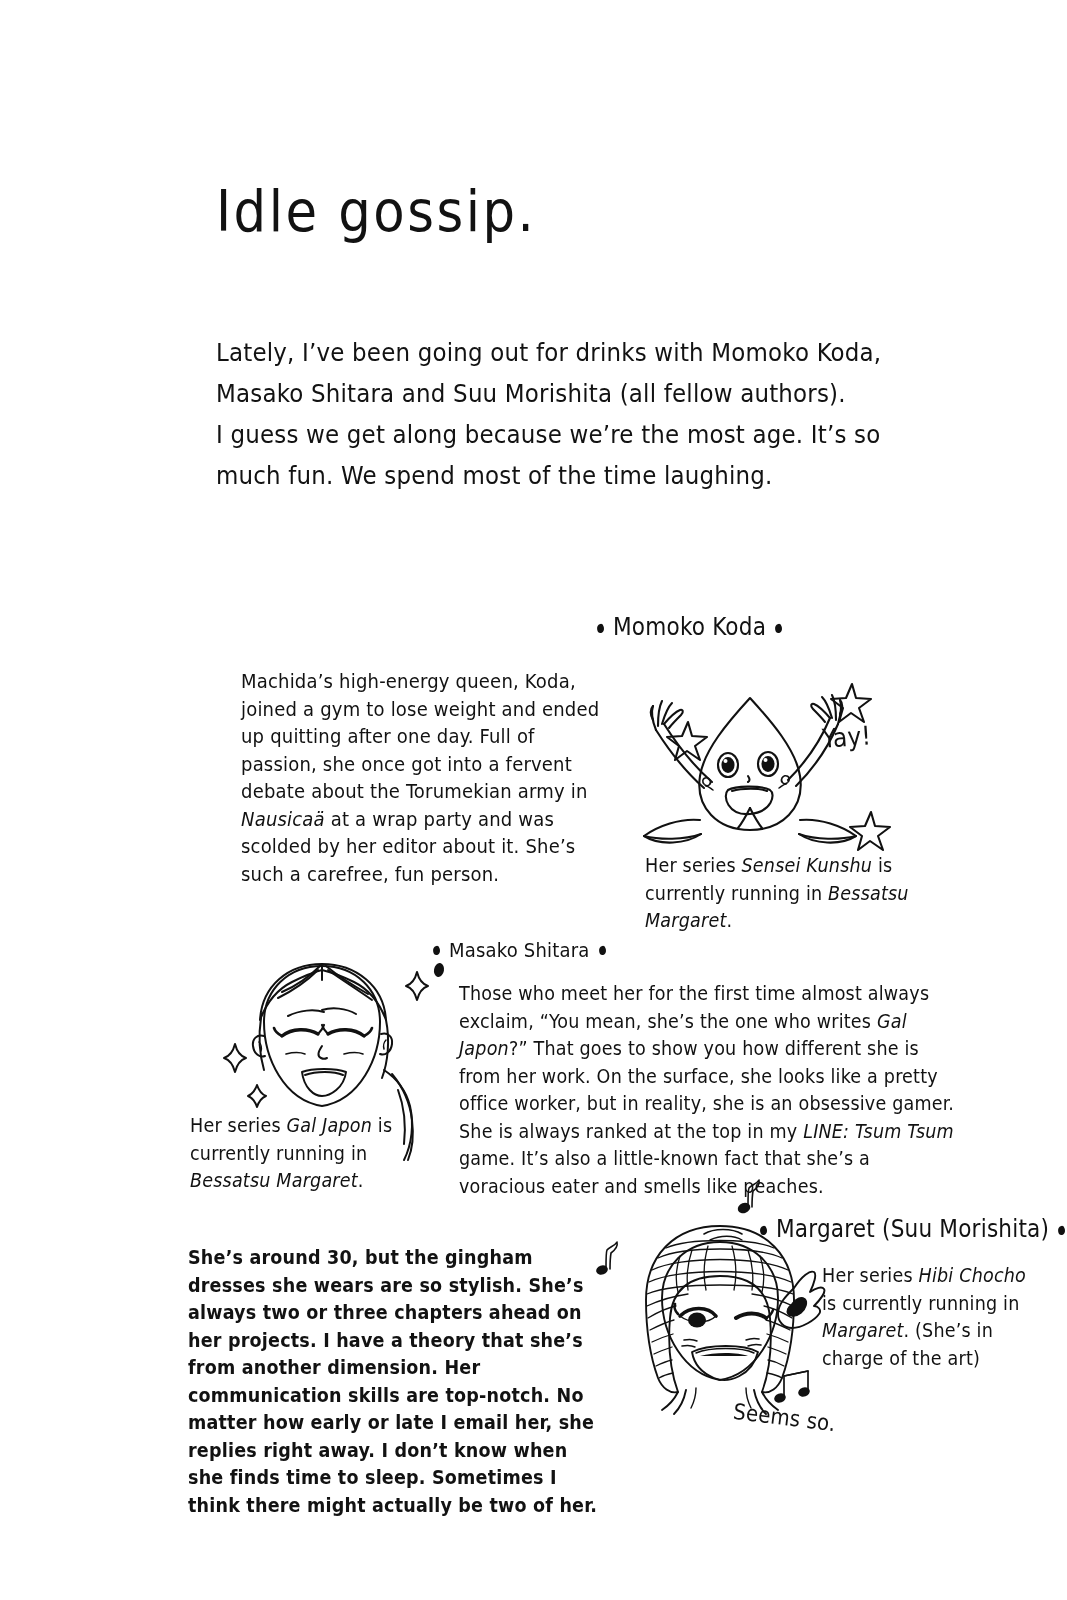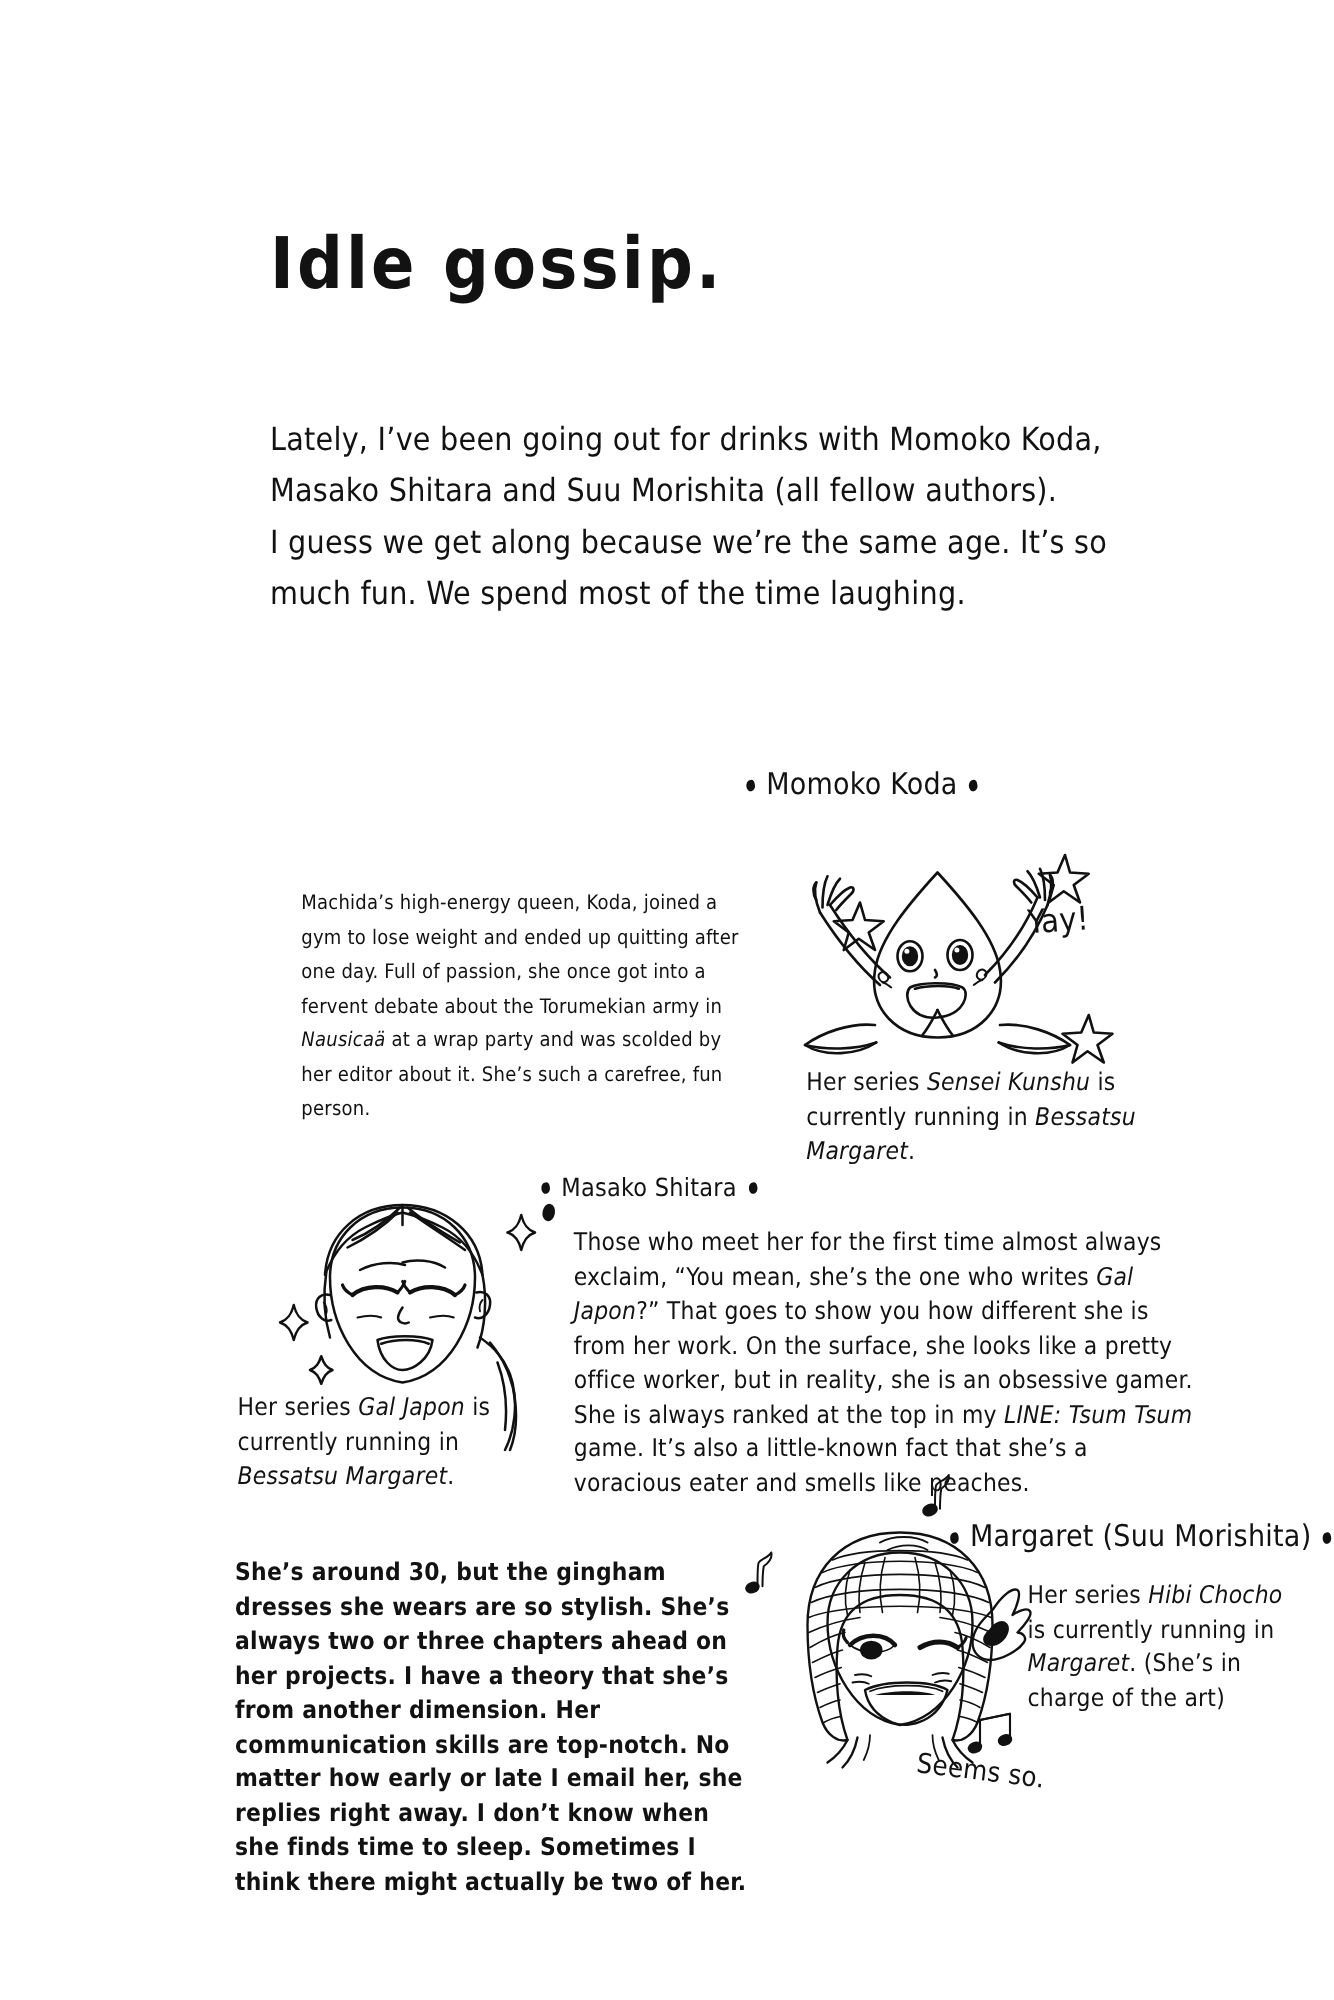--- a/index.html
+++ b/index.html
@@ -29,21 +29,21 @@
     letter-spacing: .2px;
     color: #121212;
   }
 
   
   #title {
     position: absolute;
     left: 216px;
     top: 183px;
     font-size: 57px;
-    font-weight: 700;
+    font-weight: 400;
     letter-spacing: 2.5px;
     line-height: 1;
     white-space: nowrap;
   }
 
   
   #intro {
     position: absolute;
     left: 216px;
     top: 332px;
@@ -58,23 +58,23 @@
     position: absolute;
     left: 588px;
     top: 613px;
     font-size: 24px;
     line-height: 1.2;
     white-space: nowrap;
   }
   #koda-body {
     position: absolute;
     left: 241px;
-    top: 708px;
+    top: 668px;
     width: 360px;
-    font-size: 16px;
+    font-size: 20px;
     line-height: 27.5px;
   }
   #koda-caption {
     position: absolute;
     left: 609px;
     top: 852px;
     width: 330px;
     font-size: 19.5px;
     line-height: 27.5px;
     margin-left: 36px;
@@ -173,21 +173,21 @@
 </head>
 <body>
 
 <div class="page">
 
   <div id="title" class="hand">Idle gossip.</div>
 
   <div id="intro" class="hand">
     <span class="ln">Lately, I’ve been going out for drinks with Momoko Koda,</span>
     <span class="ln">Masako Shitara and Suu Morishita (all fellow authors).</span>
-    <span class="ln">I guess we get along because we’re the same age. It’s so</span>
+    <span class="ln">I guess we get along because we’re the most age. It’s so</span>
     <span class="ln">much fun. We spend most of the time laughing.</span>
   </div>
 
   <div id="koda-name" class="hand">
     <span class="bullet"></span><span>Momoko Koda</span><span class="bullet"></span>
   </div>
 
   <div id="koda-body" class="hand">
     <span>Machida’s high-energy queen, Koda, joined a gym to lose weight and ended up quitting after one day. Full of passion, she once got into a fervent debate about the Torumekian army in </span><span class="ital">Nausicaä</span><span> at a wrap party and was scolded by her editor about it. She’s such a carefree, fun person.</span>
   </div>

